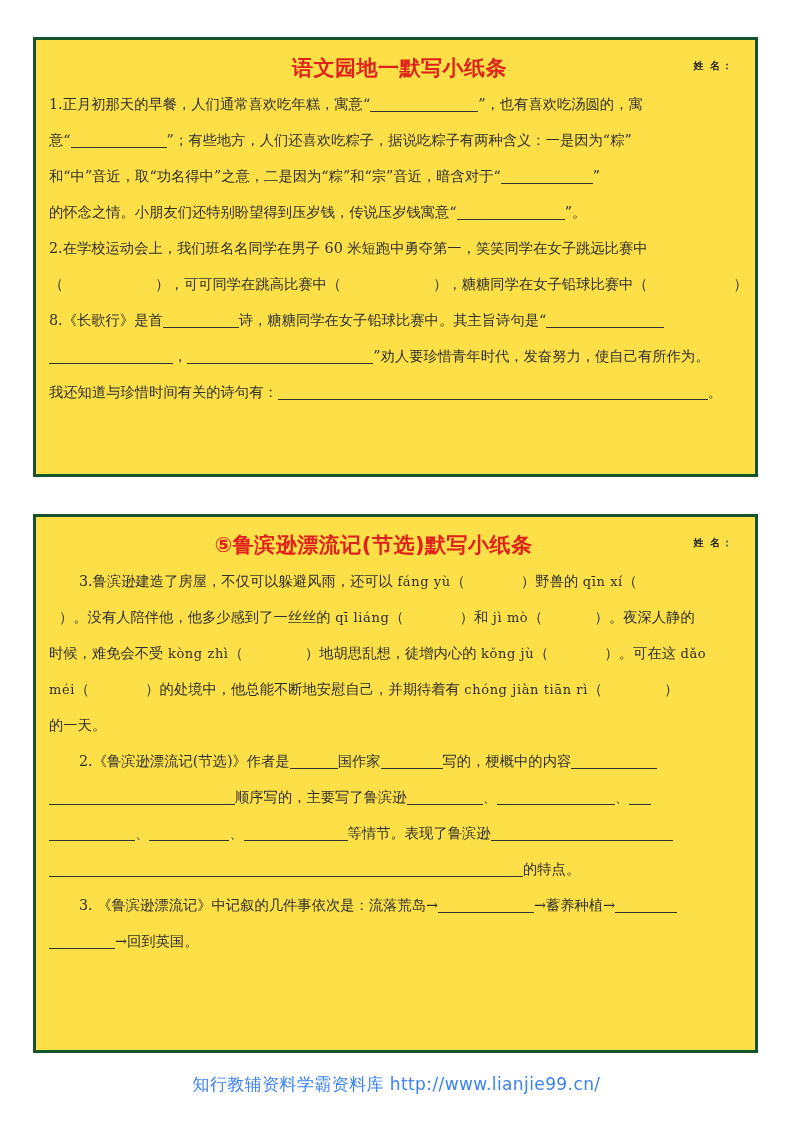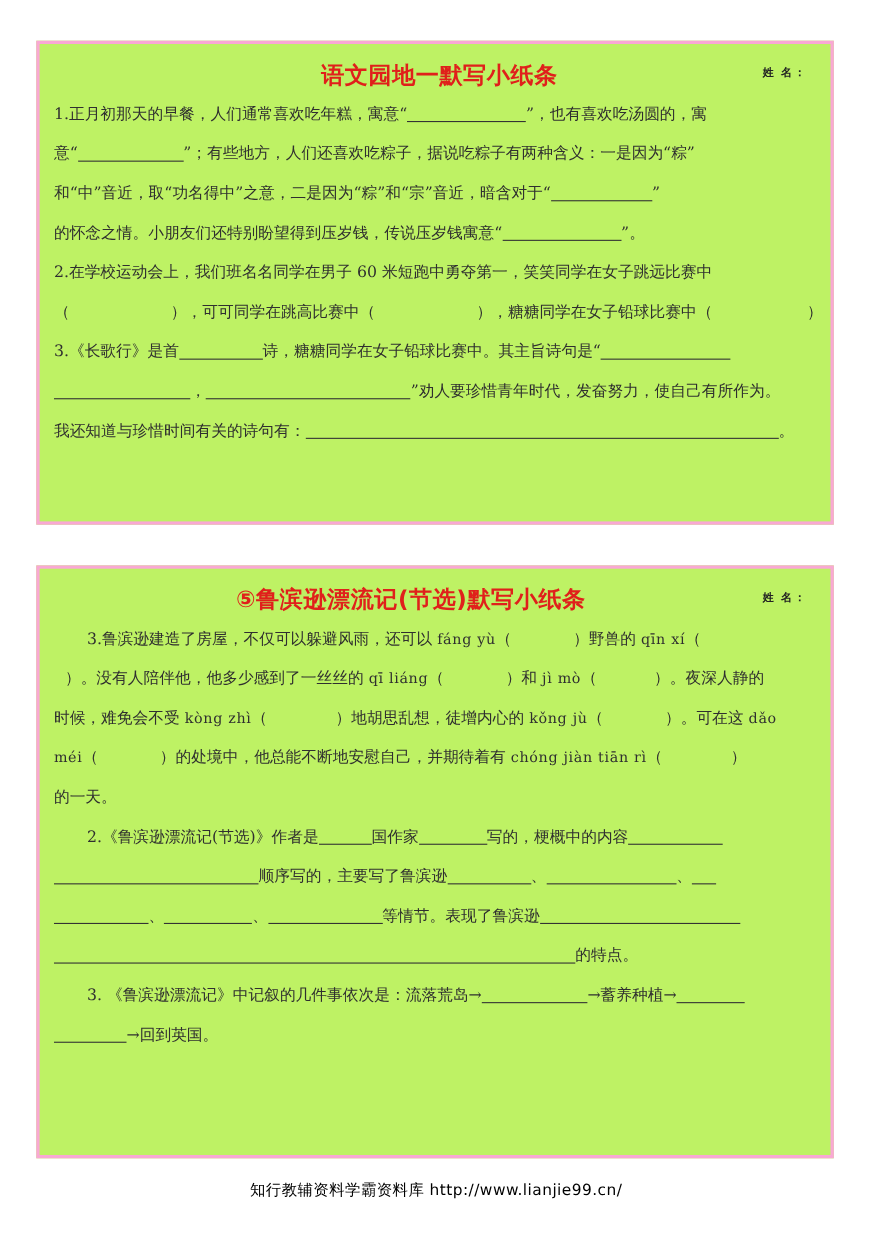--- a/index.html
+++ b/index.html
@@ -19,23 +19,23 @@
   .page {
     position: absolute;
     left: 0; top: 0;
     width: 793px;
     height: 1122px;
   }
 
   
   .sheet {
     position: absolute;
-    border: 3px solid #f9a8d4;
+    border: 3px solid #14532d;
     box-sizing: border-box;
-    background: #bef264;
+    background: #fde047;
   }
   #sheet-1 {
     left: 33px;
     top: 37px;
     width: 725px;
     height: 440px;
     padding: 10px 13px 0 13px;
   }
   #sheet-2 {
     left: 33px;
@@ -107,43 +107,43 @@
   }
 
   
   .footer {
     position: absolute;
     left: 0;
     top: 1073px;
     width: 793px;
     text-align: center;
     font-family: "DejaVu Sans", "Liberation Sans", sans-serif;
-    font-size: 14px;
-    color: #000000;
+    font-size: 17px;
+    color: #3b82f6;
     letter-spacing: 0.4px;
   }
 </style>
 </head>
 <body>
 
 <div class="page">
 
   <div class="sheet" id="sheet-1">
     <div class="sheet-header">
       <div class="sheet-title">语文园地一默写小纸条</div>
       <div class="name-label">姓 名：</div>
     </div>
     <div class="body" id="sheet-1-body">
         <div class="ln"><span>1.正月初那天的早餐，人们通常喜欢吃年糕，寓意“</span><span class="blank" style="width: 108px;"></span><span>”，也有喜欢吃汤圆的，寓</span></div>
         <div class="ln"><span>意“</span><span class="blank" style="width: 96px;"></span><span>”；有些地方，人们还喜欢吃粽子，据说吃粽子有两种含义：一是因为“粽”</span></div>
         <div class="ln"><span>和“中”音近，取“功名得中”之意，二是因为“粽”和“宗”音近，暗含对于“</span><span class="blank" style="width: 92px;"></span><span>”</span></div>
         <div class="ln"><span>的怀念之情。小朋友们还特别盼望得到压岁钱，传说压岁钱寓意“</span><span class="blank" style="width: 108px;"></span><span>”。</span></div>
         <div class="ln"><span>2.在学校运动会上，我们班名名同学在男子 60 米短跑中勇夺第一，笑笑同学在女子跳远比赛中</span></div>
         <div class="ln"><span>（</span><span class="gap" style="width: 92px;"></span><span>），可可同学在跳高比赛中（</span><span class="gap" style="width: 92px;"></span><span>），糖糖同学在女子铅球比赛中（</span><span class="gap" style="width: 86px;"></span><span>）。</span></div>
-        <div class="ln"><span>3.《长歌行》是首</span><span class="blank" style="width: 76px;"></span><span>诗，糖糖同学在女子铅球比赛中。其主旨诗句是“</span><span class="blank" style="width: 118px;"></span></div>
+        <div class="ln"><span>8.《长歌行》是首</span><span class="blank" style="width: 76px;"></span><span>诗，糖糖同学在女子铅球比赛中。其主旨诗句是“</span><span class="blank" style="width: 118px;"></span></div>
         <div class="ln"><span class="blank" style="width: 124px;"></span><span>，</span><span class="blank" style="width: 186px;"></span><span>”劝人要珍惜青年时代，发奋努力，使自己有所作为。</span></div>
         <div class="ln"><span>我还知道与珍惜时间有关的诗句有：</span><span class="blank" style="width: 430px;"></span><span>。</span></div>
       </div>
   </div>
 
   <div class="sheet" id="sheet-2">
     <div class="sheet-header">
       <div class="sheet-title">⑤鲁滨逊漂流记(节选)默写小纸条</div>
       <div class="name-label">姓 名：</div>
     </div>

